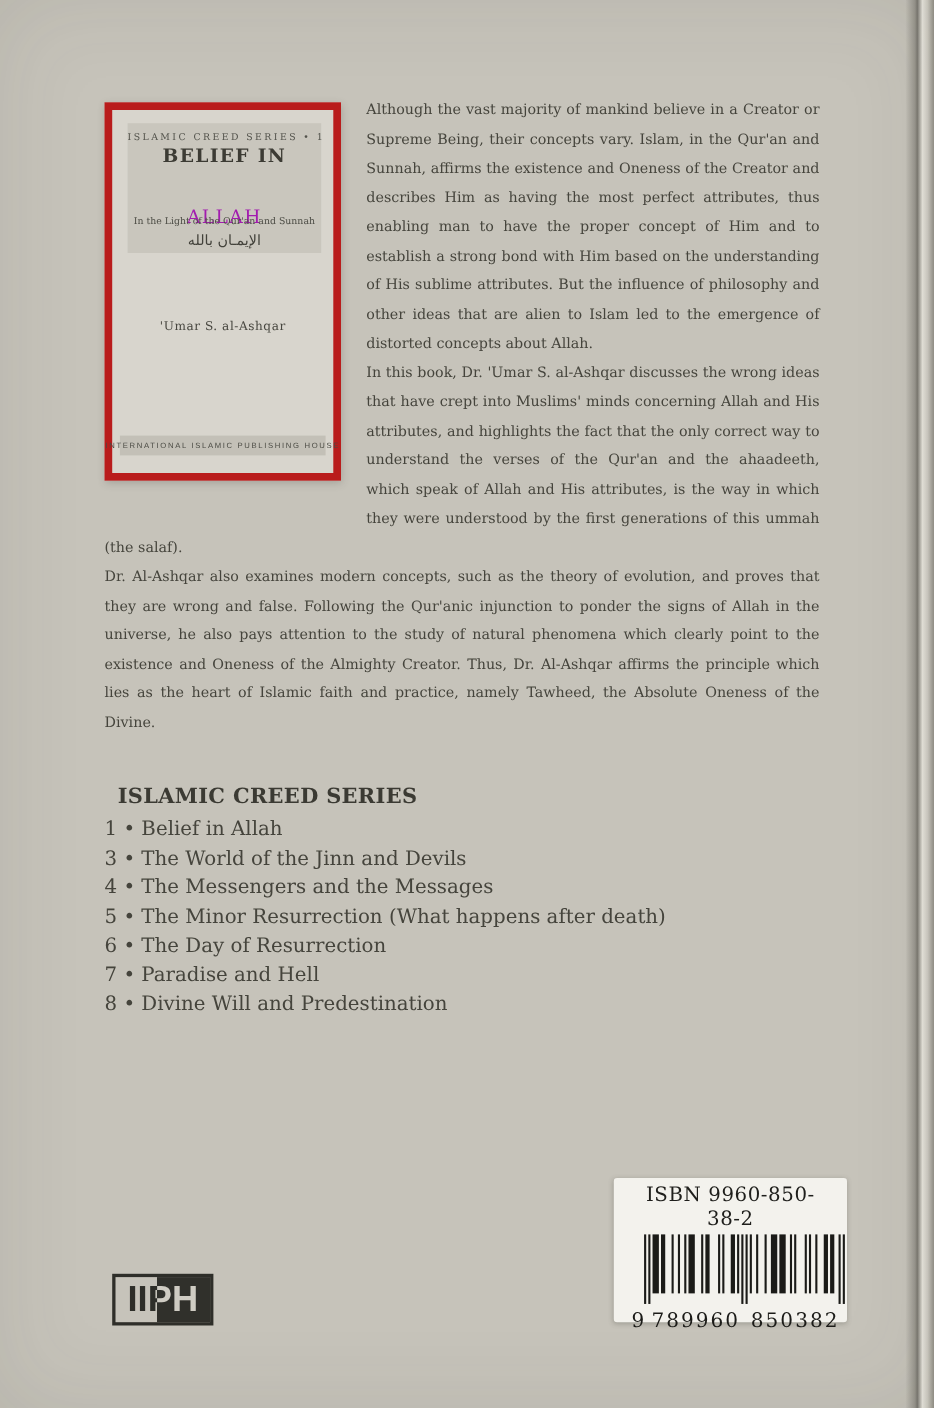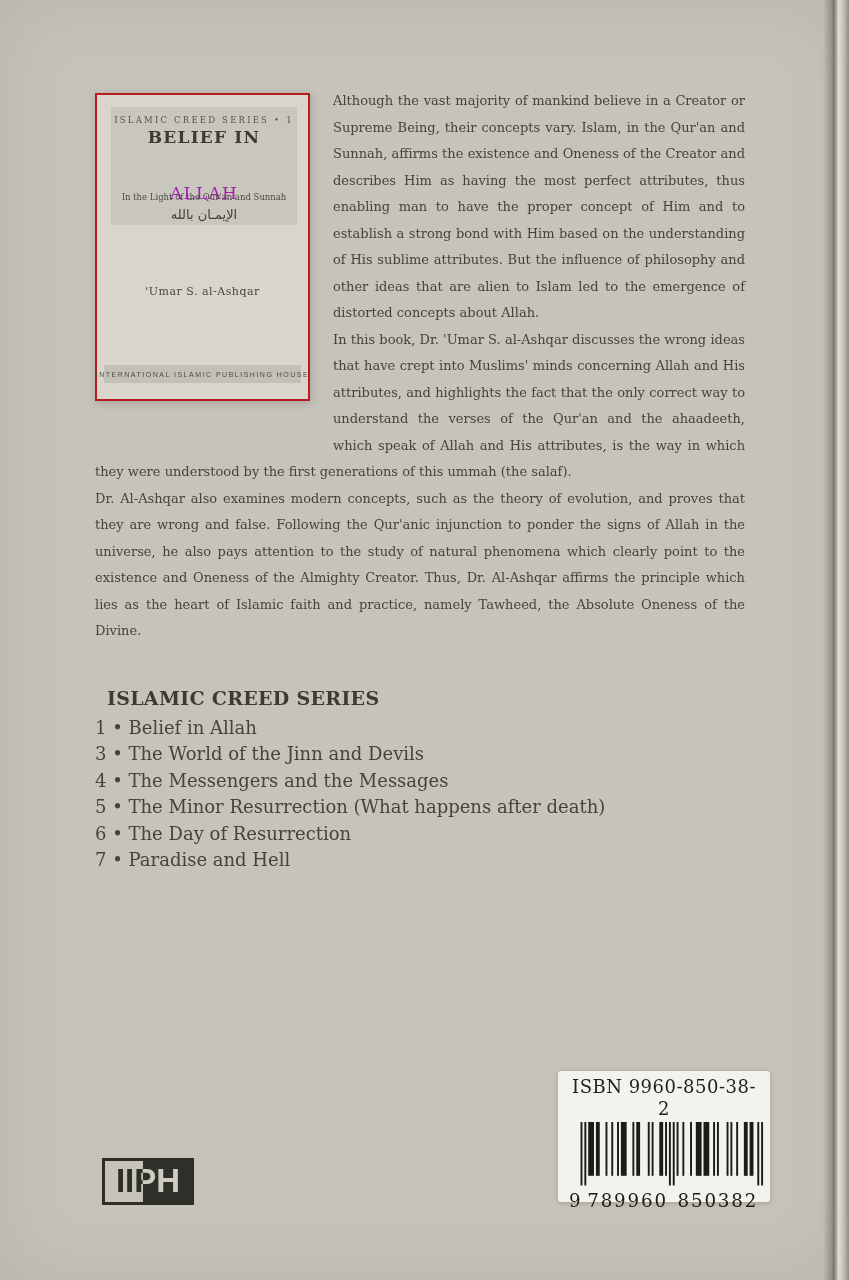--- a/index.html
+++ b/index.html
@@ -10,22 +10,22 @@
           box-shadow: inset 0 0 80px rgba(60,58,50,.10); }
 
   .book-edge { position:absolute; top:0; right:0; width:26px; height:100%;
     background: linear-gradient(90deg,
       rgba(100,98,90,0) 0%, rgba(82,80,72,.40) 34%, rgba(60,58,52,.55) 42%,
       rgba(244,242,234,.60) 60%, rgba(214,211,202,.35) 78%, rgba(84,82,74,.45) 100%); }
 
   .content { position:absolute; left:95px; top:88px; width:650px; color:#45443c; }
 
   
-  .thumb { float:left; width:215px; height:308px; margin:5px 23px 42px 0;
-           background:#d8d5cd; border:2px solid #b91c1c; position:relative;
+  .thumb { float:left; width:215px; height:344px; margin:5px 23px 42px 0;
+           background:#d8d5cd; border:7px solid #b91c1c; position:relative;
            box-shadow:1px 2px 7px rgba(70,68,60,.25); }
   .thumb-panel { position:absolute; left:14px; right:11px; top:12px; height:118px;
                  background:#c9c6bd; text-align:center; }
   .thumb-series { position:absolute; top:8px; width:100%; font-size:8.5px; letter-spacing:2.2px;
                   color:#53534c; white-space:nowrap; }
   .thumb-title1 { position:absolute; top:20px; width:100%; font-size:17px; font-weight:bold;
                   letter-spacing:1.2px; color:#3c3b34; }
   .thumb-title2 { position:absolute; top:76px; width:100%; font-size:17px; font-weight:normal;
                   letter-spacing:1.2px; color:#a21caf; }
   .thumb-sub { position:absolute; top:85px; width:100%; font-size:8.5px; color:#4c4c45; }
@@ -50,21 +50,21 @@
   .logo { position:absolute; left:102px; top:1158px; width:92px; height:47px;
           border:3px solid #2e2e29;
           background:linear-gradient(90deg, #c6c3ba 0 44%, #30302b 44% 100%); }
   .logo span { position:absolute; left:0; top:0; width:100%; height:100%;
                font-family:"Liberation Sans", sans-serif; font-weight:bold; font-size:33px;
                line-height:40px; text-align:center; letter-spacing:0; }
   .logo .logo-dark  { color:#2e2e29; clip-path:inset(0 56% 0 0); }
   .logo .logo-light { color:#cfccc3; clip-path:inset(0 0 0 44%); }
 
   .barcode-label { position:absolute; left:558px; top:1071px; width:212px; height:131px;
-                   background:#f3f2ed; border-radius:3px; padding:5px 11px 4px;
+                   background:#f3f2ed; border-radius:3px; padding:5px 16px 4px;
                    box-shadow:0 1px 5px rgba(70,68,60,.30); }
   .isbn-text { text-align:center; font-size:18px; color:#1e1e1b; letter-spacing:.5px;
                line-height:22px; }
   .barcode-svg { display:block; width:196px; margin-top:2px; }
 </style>
 </head>
 <body>
 
 <div class="page">
   <div class="book-edge"></div>
@@ -93,20 +93,21 @@
 
     <div class="series-block">
       <div class="series-heading">ISLAMIC CREED SERIES</div>
       <div id="series-items">
           <div class="series-item">1 • Belief in Allah</div>
           <div class="series-item">3 • The World of the Jinn and Devils</div>
           <div class="series-item">4 • The Messengers and the Messages</div>
           <div class="series-item">5 • The Minor Resurrection (What happens after death)</div>
           <div class="series-item">6 • The Day of Resurrection</div>
           <div class="series-item">7 • Paradise and Hell</div>
+          <div class="series-item">8 • Divine Will and Predestination</div>
         </div>
     </div>
   </div>
 
   <div class="logo">
     <span class="logo-dark">IIPH</span>
     <span class="logo-light">IIPH</span>
   </div>
 
   <div class="barcode-label">

